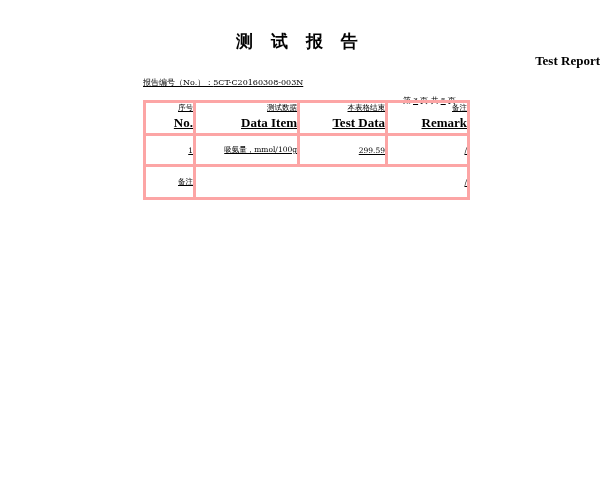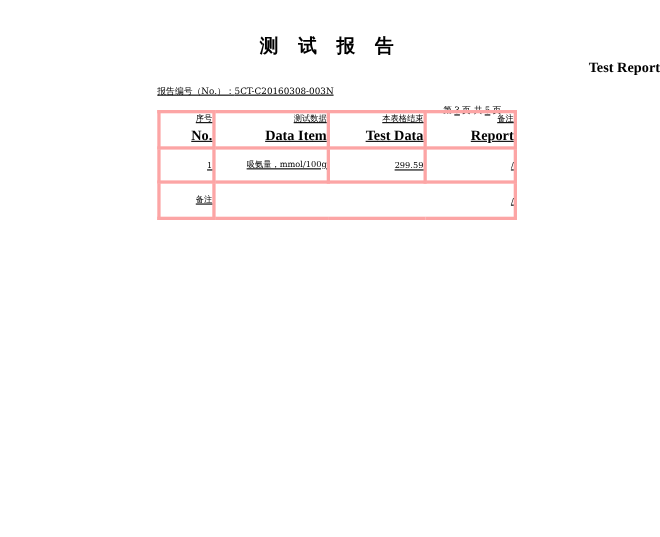--- a/index.html
+++ b/index.html
@@ -136,21 +136,21 @@
         <td class="head">
           <span class="cn">测试数据</span>
           <span class="en">Data Item</span>
         </td>
         <td class="head">
           <span class="cn">本表格结束</span>
           <span class="en">Test Data</span>
         </td>
         <td class="head">
           <span class="cn">备注</span>
-          <span class="en">Report</span>
+          <span class="en">Remark</span>
         </td>
       </tr>
       <tr>
         <td class="body-cell">1</td>
         <td class="body-cell">吸氨量，mmol/100g</td>
         <td class="body-cell">299.59</td>
         <td class="body-cell">/</td>
       </tr>
       <tr>
         <td class="remark-cell">备注</td>

